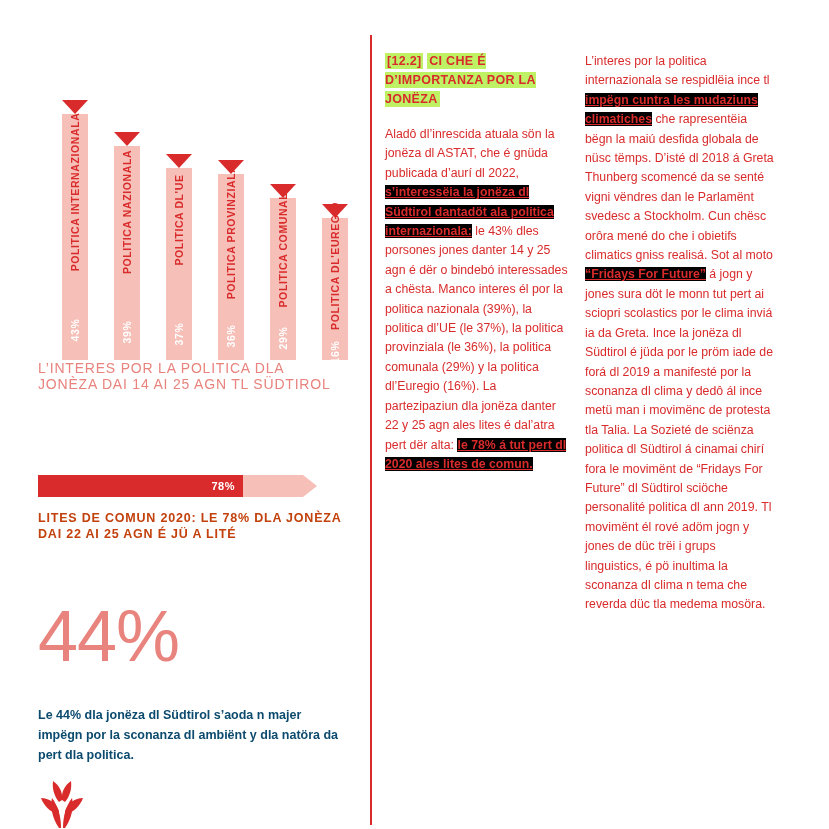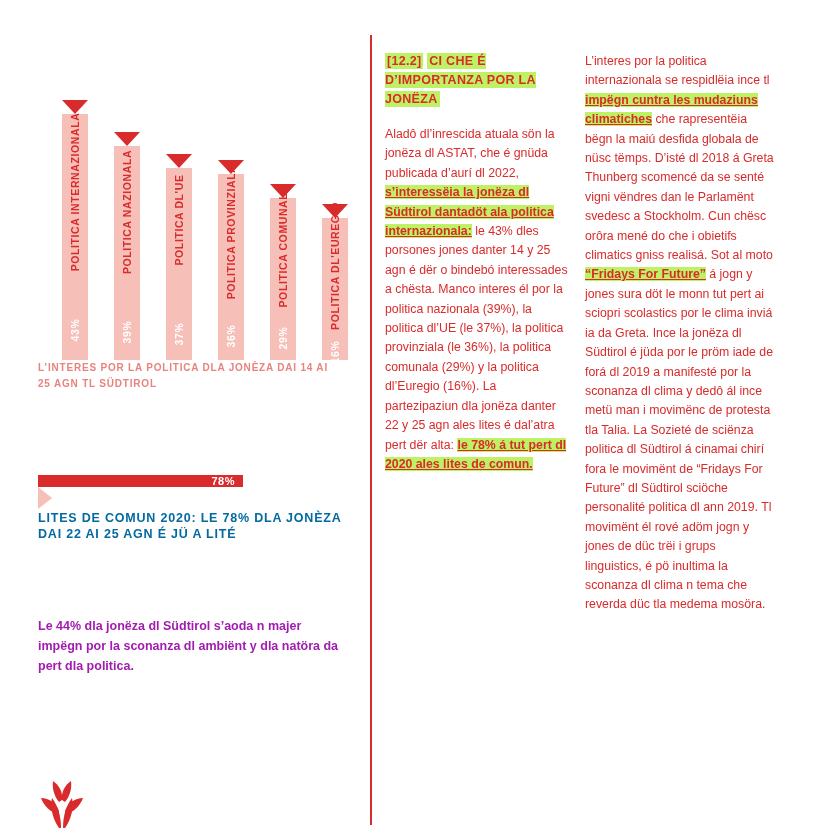--- a/index.html
+++ b/index.html
@@ -52,71 +52,71 @@
     color:#d92b2b;
   }
   .bar .vpct{
     color:#ffffff;
   }
 
   .chart-caption{
     position:absolute;
     left:0;top:320px;
     width:300px;
-    font-size:10px;
+    font-size:14px;
     line-height:16px;
-    font-weight:bold;
+    font-weight:normal;
     letter-spacing:.8px;
     color:#e8837d;
     text-transform:uppercase;
   }
 
   
   .harrow-wrap{position:absolute;left:0;top:435px;width:310px;}
   .harrow{
-    position:relative;height:22px;display:flex;align-items:stretch;flex-direction:column;
+    position:relative;height:22px;display:flex;align-items:stretch;
   }
   .harrow .hstem{
     background:#d92b2b;width:205px;display:flex;align-items:center;justify-content:flex-end;
   }
   .harrow .hstem .hpct{
     color:#fff;font-size:11px;font-weight:bold;padding-right:8px;letter-spacing:.5px;
   }
   .harrow .hlight{
     background:#f6bfb8;width:60px;
   }
   .harrow .htip{
     width:0;height:0;
     border-top:11px solid transparent;
     border-bottom:11px solid transparent;
     border-left:14px solid #f6bfb8;
   }
   .harrow-caption{
     margin-top:13px;
     font-size:12.5px;line-height:16px;font-weight:bold;letter-spacing:.8px;
-    color:#0369a1;text-transform:uppercase;
+    color:#c2410c;text-transform:uppercase;
   }
 
   
   .bigstat{
     position:absolute;left:0;top:560px;width:310px;
   }
   .bigstat .num{
     font-size:72px;
     line-height:72px;
     color:#e8837d;
     font-weight:300;
     letter-spacing:-1px;
   }
   .bigstat .desc{
-    margin-top:16px;
+    margin-top:33px;
     font-size:12.5px;
     line-height:20px;
     font-weight:bold;
-    color:#a21caf;
+    color:#0c4a6e;
   }
 
   .leaf-icon{
     position:absolute;left:0;top:740px;
   }
 
   
   .divider{
     position:absolute;left:370px;top:35px;width:1.5px;height:790px;background:#d92b2b;
   }
@@ -128,21 +128,21 @@
   .kicker{
     font-size:12.5px;font-weight:bold;line-height:19px;letter-spacing:.3px;
     color:#d92b2b;text-transform:uppercase;
   }
   .kicker .hl{background:#bef264;padding:1px 2px;}
   .body-text{
     margin-top:16px;
     font-size:12.3px;line-height:19.4px;color:#d92b2b;font-weight:normal;
   }
   .body-text p{margin:0;}
-  .hl-bold{background:#bef264;font-weight:bold;text-decoration:underline;}
+  .hl-bold{background:#000000;font-weight:bold;text-decoration:underline;}
 
   
   .right-col{
     position:absolute;left:585px;top:52px;width:190px;
   }
   .right-col .body-text{margin-top:0;}
 </style>
 </head>
 <body>
 
@@ -209,20 +209,21 @@
         <div class="hstem">
           <span class="hpct">78%</span>
         </div>
         <div class="hlight"></div>
         <div class="htip"></div>
       </div>
       <div class="harrow-caption">LITES DE COMUN 2020: LE 78% DLA JONÈZA DAI 22 AI 25 AGN É JÜ A LITÉ</div>
     </div>
 
     <div class="bigstat">
+      <div class="num">44%</div>
       <div class="desc">Le 44% dla jonëza dl Südtirol s’aoda n majer impëgn por la sconanza dl ambiënt y dla natöra da pert dla politica.</div>
     </div>
 
     <div class="leaf-icon">
       <svg width="48" height="50" viewBox="0 0 48 50" aria-hidden="true">
         <g fill="#d92b2b">
           <path d="M23 48 C23 36 20 26 14 18 C12 26 14 38 21 48 Z"></path>
           <path d="M25 48 C25 36 28 26 34 18 C36 26 34 38 27 48 Z"></path>
           <path d="M20 34 C12 32 6 26 3 18 C11 18 18 23 21 31 Z"></path>
           <path d="M28 34 C36 32 42 26 45 18 C37 18 30 23 27 31 Z"></path>

